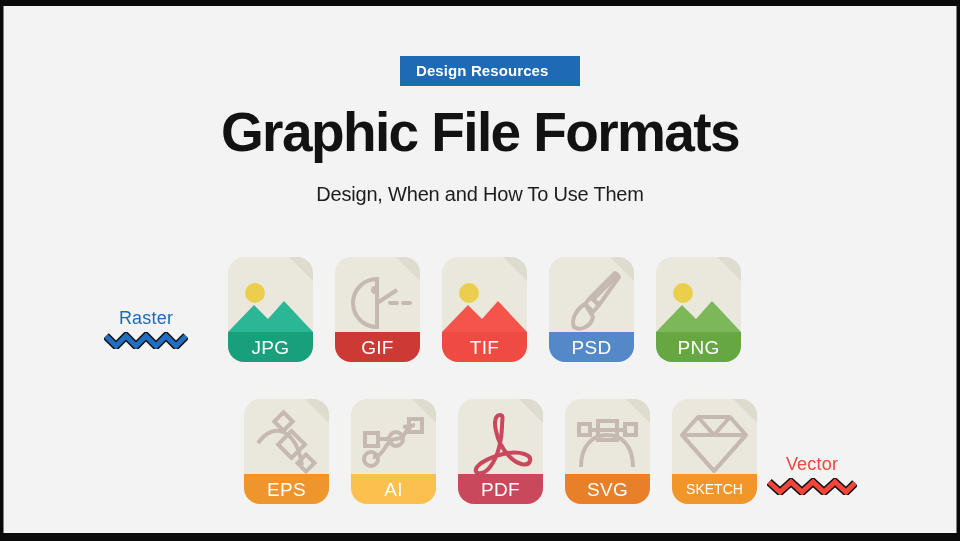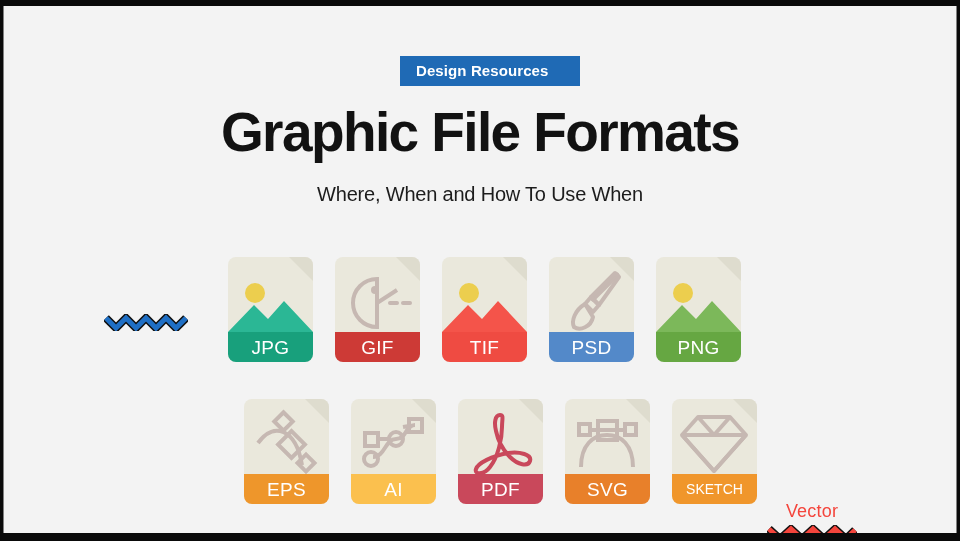--- a/index.html
+++ b/index.html
@@ -80,21 +80,21 @@
   }
   .cat-label {
     font-size: 18px;
     letter-spacing: .2px;
     line-height: 1;
     display: block;
   }
   .cat-raster { left: 72px; top: 303px; }
   .cat-raster .cat-label { color: #1f6ab5; }
   .cat-vector { left: 738px; top: 449px; }
-  .cat-vector .cat-label { color: #f4453c; margin-top: 47px; }
+  .cat-vector .cat-label { color: #f4453c; }
   .zig {
     display: block;
     margin: 5px auto 0 auto;
   }
 
   
   .grid {
     position: absolute;
     left: 224px;
     top: 251px;
@@ -103,21 +103,21 @@
     display: flex;
     gap: 22px;
   }
   .row + .row { margin-top: 37px; padding-left: 16px; }
 
   .file {
     position: relative;
     width: 85px;
     height: 105px;
     background: #eae8dc;
-    border-radius: 8px;
+    border-radius: 16px;
     overflow: hidden;
     flex: none;
   }
   .file .fold-shadow {
     position: absolute;
     right: 0;
     top: 0;
     width: 0;
     height: 0;
     border-top: 24px solid #dedcce;
@@ -153,23 +153,24 @@
 <body>
 
 <div class="slide-frame">
   <div class="slide">
 
     <div class="badge">
       <span>Design Resources</span>
     </div>
 
     <div class="title">Graphic File Formats</div>
-    <div class="subtitle">Where, When and How To Use When</div>
+    <div class="subtitle">Design, When and How To Use Them</div>
 
     <div class="cat cat-raster">
+      <span class="cat-label">Raster</span>
       <svg class="zig" width="84" height="17" viewBox="0 0 84 17">
         <polyline points="2,4 12,14 22,4 32,14 42,4 52,14 62,4 72,14 82,4" fill="none" stroke="#111111" stroke-width="8" stroke-linejoin="miter" stroke-linecap="butt"></polyline>
         <polyline points="2,4 12,14 22,4 32,14 42,4 52,14 62,4 72,14 82,4" fill="none" stroke="#1f6fc4" stroke-width="5" stroke-linejoin="miter" stroke-linecap="butt"></polyline>
       </svg>
     </div>
 
     <div class="cat cat-vector">
       <span class="cat-label">Vector</span>
       <svg class="zig" width="90" height="17" viewBox="0 0 90 17">
         <polyline points="2,4 13,14 24,4 35,14 46,4 57,14 68,4 79,14 88,5" fill="none" stroke="#111111" stroke-width="8" stroke-linejoin="miter" stroke-linecap="butt"></polyline>

